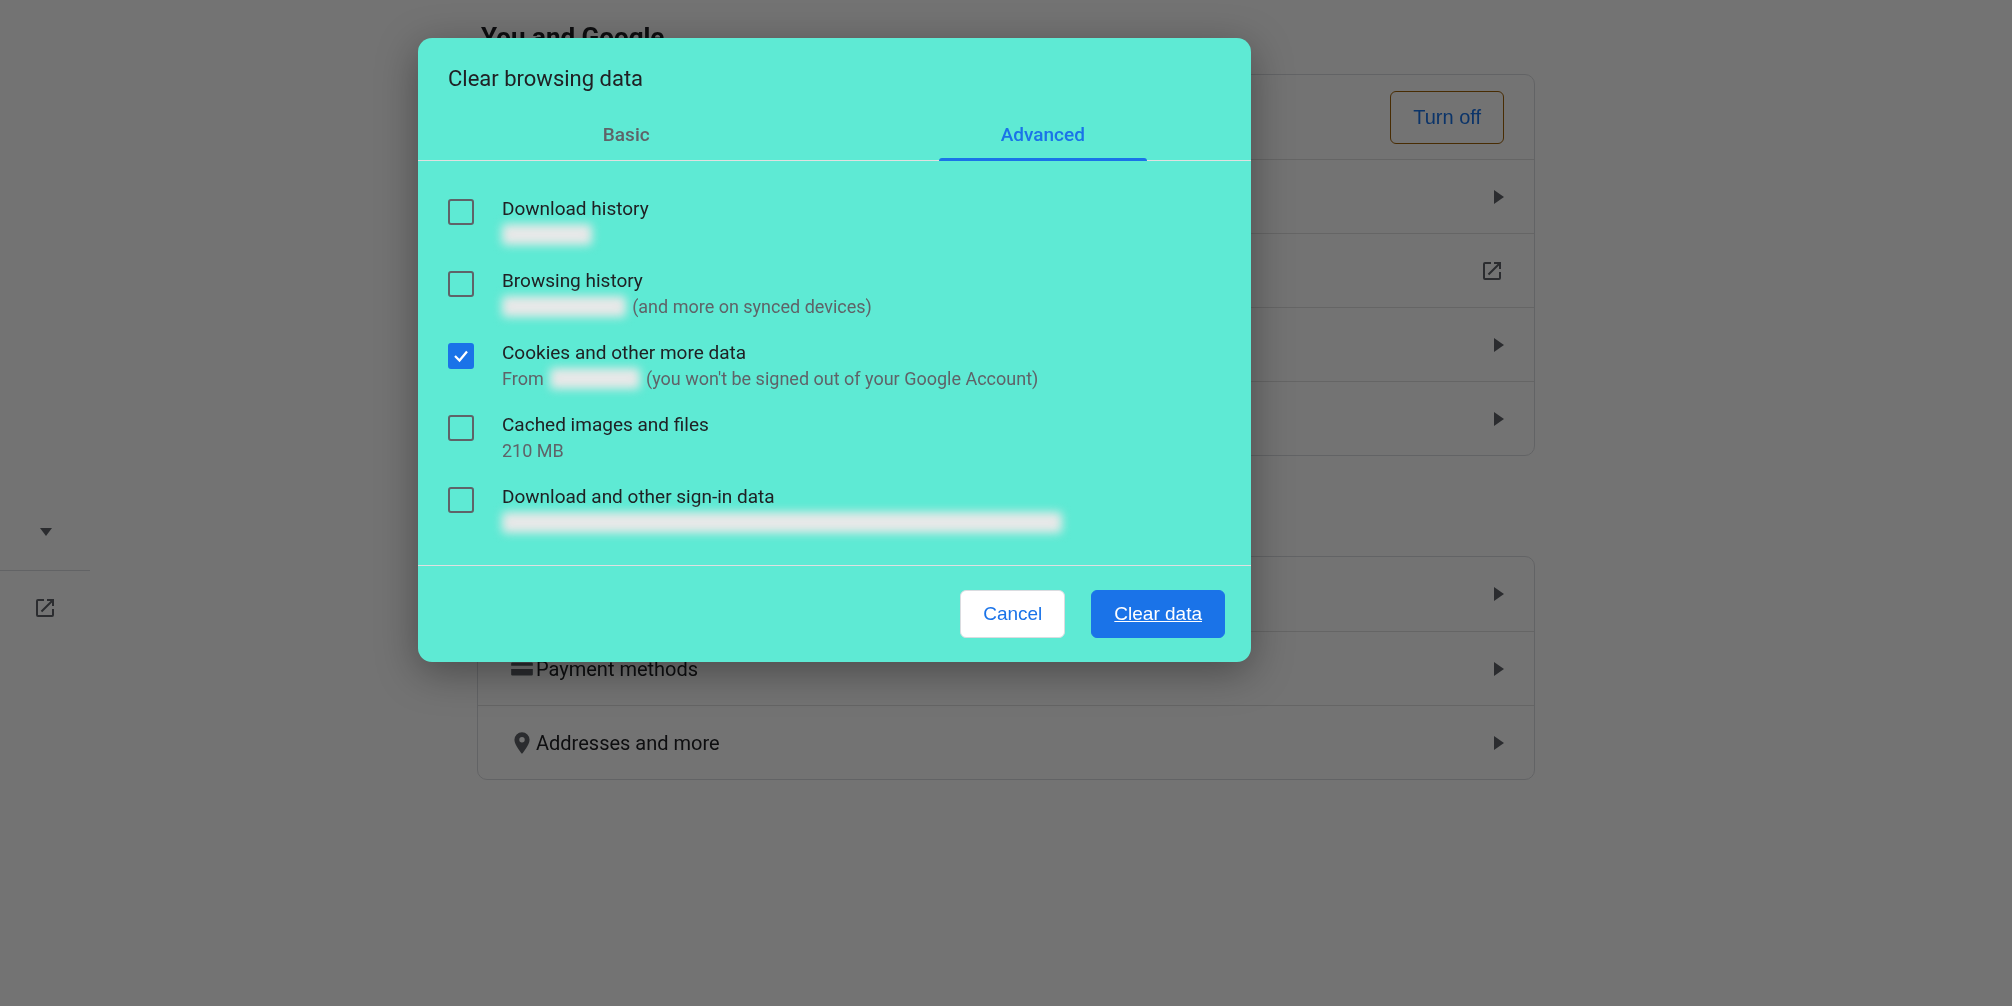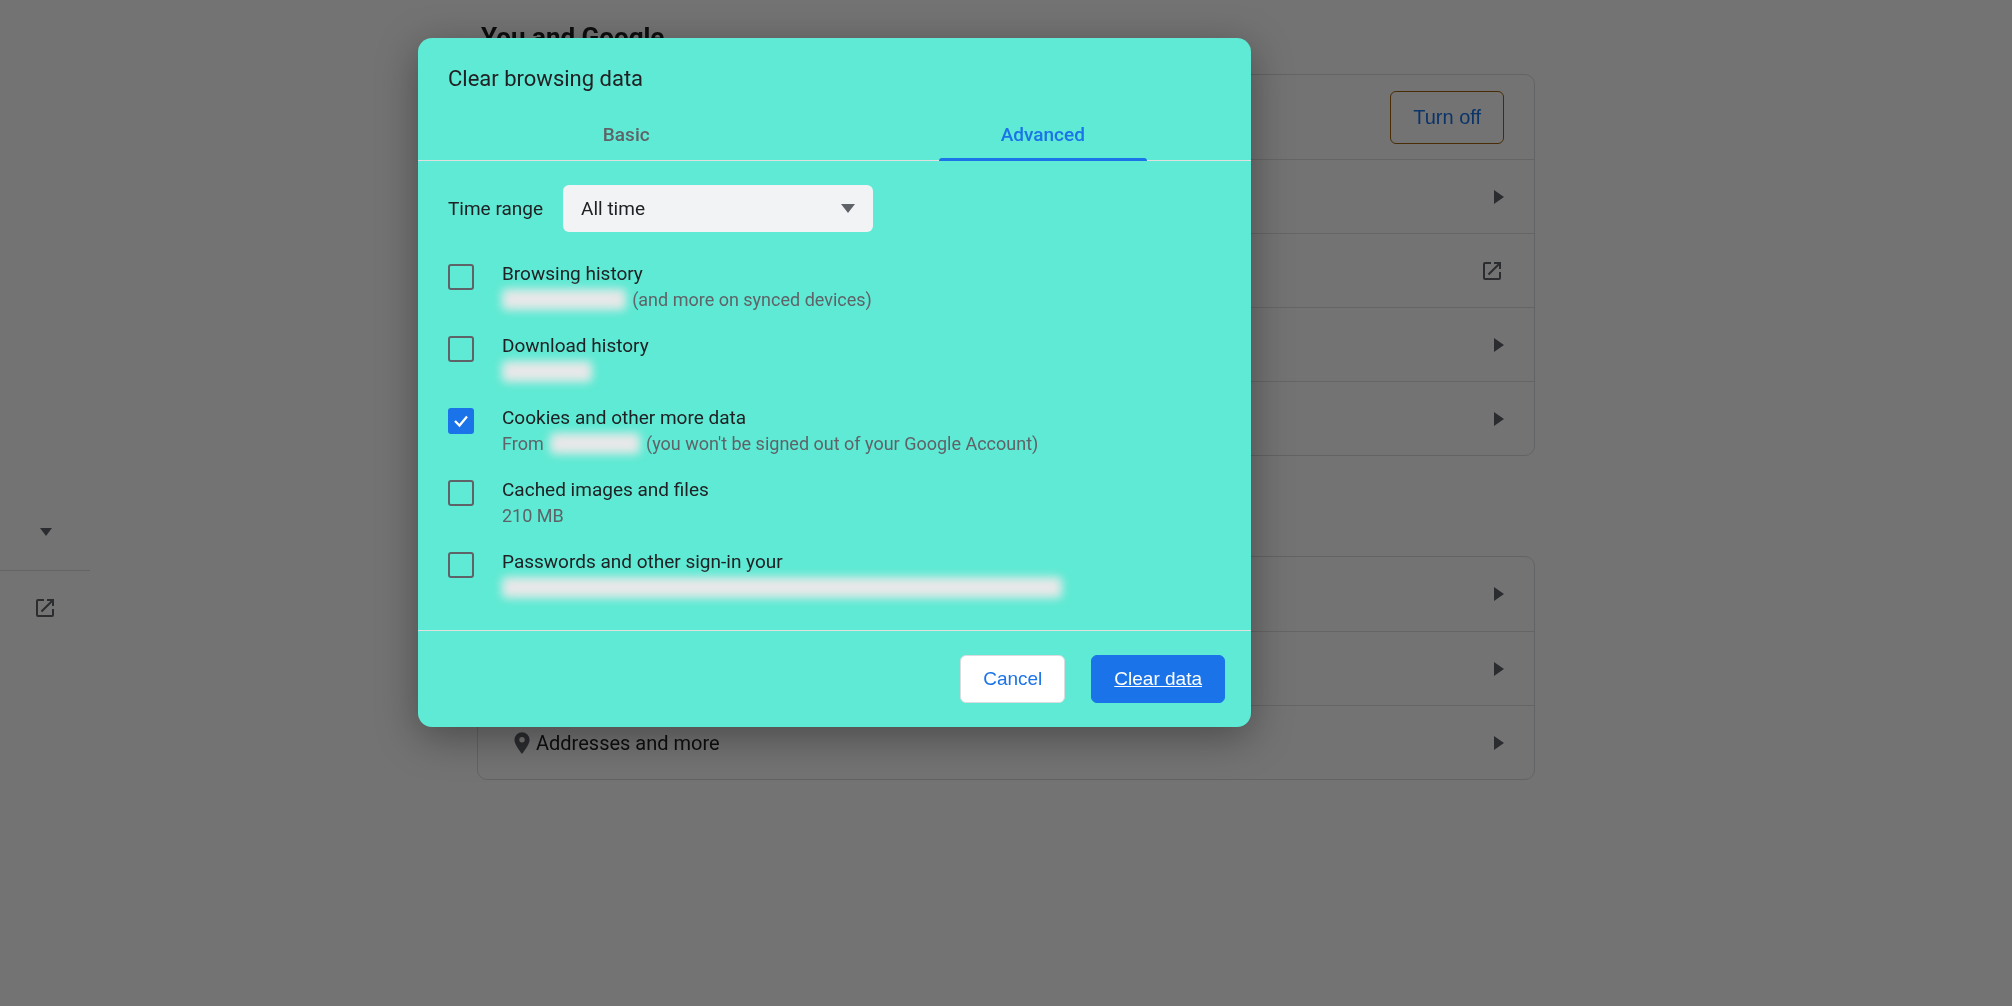--- a/index.html
+++ b/index.html
@@ -282,45 +282,38 @@
 <div class="dim"></div>
 
 <div class="modal">
   <div class="modal-title">Clear browsing data</div>
   <div class="tabs">
     <div class="tab">Basic</div>
     <div class="tab active">Advanced</div>
   </div>
 
   <div class="modal-body">
-    <div class="time-range-row">
-      <span class="time-range-label">Time range</span>
-      <div class="time-select">
-        <span>All time</span>
-        <span class="caret-down"></span>
+
+    <div class="opt">
+      <div class="cb"></div>
+      <div class="opt-texts">
+        <div class="opt-title">Download history</div>
+        <div class="opt-sub">
+          <span class="blur-chip">XXXXXXXX</span>
+        </div>
       </div>
     </div>
 
     <div class="opt">
       <div class="cb"></div>
       <div class="opt-texts">
         <div class="opt-title">Browsing history</div>
         <div class="opt-sub">
           <span class="blur-chip">XXXXXXXXXXX</span>
           <span>(and more on synced devices)</span>
-        </div>
-      </div>
-    </div>
-
-    <div class="opt">
-      <div class="cb"></div>
-      <div class="opt-texts">
-        <div class="opt-title">Download history</div>
-        <div class="opt-sub">
-          <span class="blur-chip">XXXXXXXX</span>
         </div>
       </div>
     </div>
 
     <div class="opt">
       <div class="cb checked">
         <svg viewBox="0 0 24 24">
             <polyline points="4 12 10 18 20 6"></polyline>
           </svg>
       </div>
@@ -338,21 +331,21 @@
       <div class="cb"></div>
       <div class="opt-texts">
         <div class="opt-title">Cached images and files</div>
         <div class="opt-sub">210 MB</div>
       </div>
     </div>
 
     <div class="opt">
       <div class="cb"></div>
       <div class="opt-texts">
-        <div class="opt-title">Passwords and other sign-in your</div>
+        <div class="opt-title">Download and other sign-in data</div>
         <div class="opt-sub">
           <span class="blur-chip" style="width:560px">XXXXXXXXXXXXXXXXXXXXXXXXXXXXXXXXXXXXXXXXXXXXXXXXXXXXXXXXXXXXXXXX</span>
         </div>
       </div>
     </div>
   </div>
 
   <div class="modal-footer">
     <button class="btn btn-cancel">Cancel</button>
     <button class="btn btn-primary">Clear data</button>

